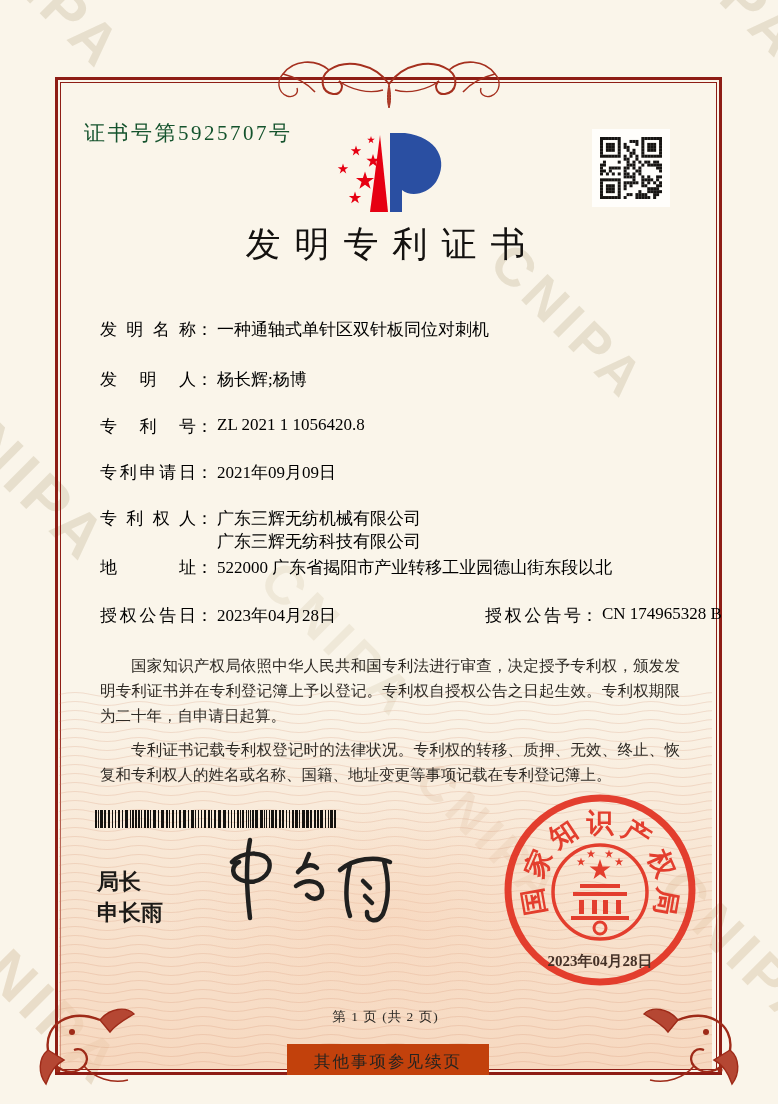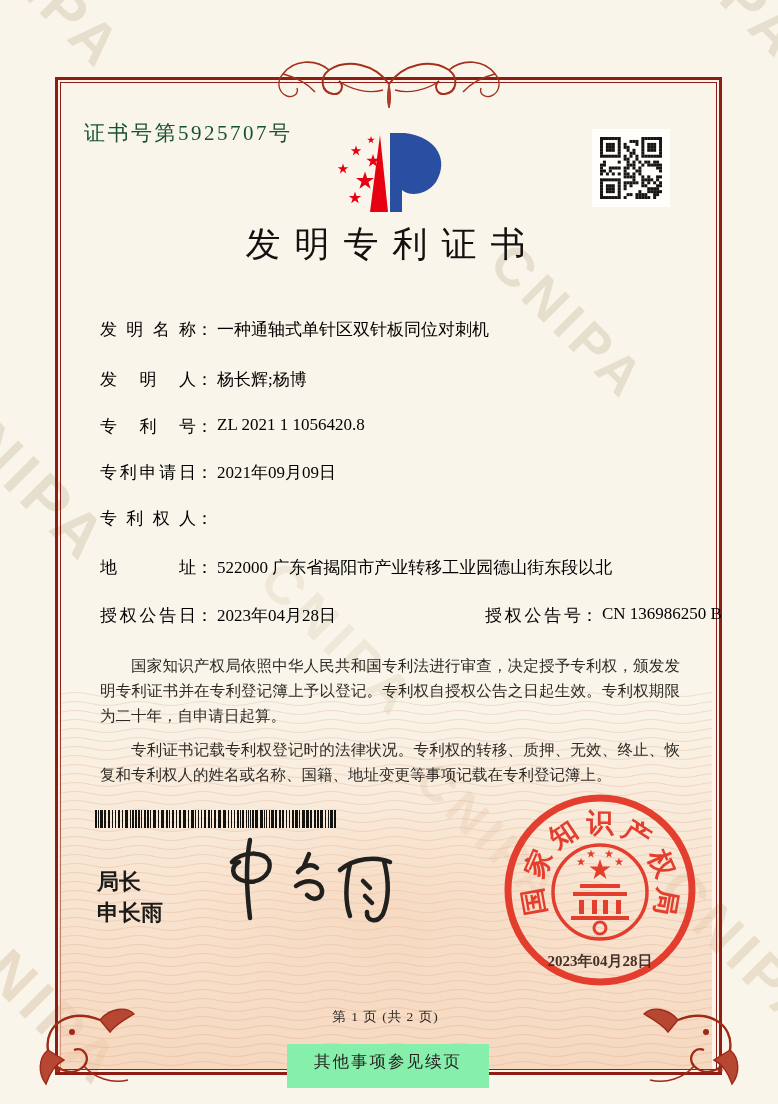--- a/index.html
+++ b/index.html
@@ -50,21 +50,21 @@
   .body-text p + p{margin-top:9px;}
   
   .barcode{position:absolute;left:95px;top:810px;z-index:5;}
   .signer{position:absolute;left:97px;top:866px;z-index:5;
           font-family:"Liberation Sans","DejaVu Sans",sans-serif;font-weight:bold;
           font-size:22px;color:#1d1b18;line-height:31px;}
   .signature{position:absolute;left:216px;top:828px;z-index:6;}
   .seal{position:absolute;left:500px;top:790px;width:200px;height:200px;z-index:7;opacity:.93;}
   .page-num{position:absolute;left:58px;top:1008px;width:655px;text-align:center;
             font-size:13.5px;color:#2c2a26;z-index:5;letter-spacing:1px;}
-  .note-tab{position:absolute;left:287px;top:1044px;width:202px;height:44px;background:#86efac;
+  .note-tab{position:absolute;left:287px;top:1044px;width:202px;height:31px;background:#c2410c;
             z-index:8;text-align:center;line-height:36px;font-size:16.5px;letter-spacing:2px;color:#26231f;}
   
   .orn{position:absolute;z-index:4;}
   .orn-top{left:277px;top:50px;}
   .orn-bl{left:28px;top:998px;}
   .orn-br{left:640px;top:998px;}
 </style>
 </head>
 <body>
 
@@ -380,29 +380,32 @@
   <div class="frow f-inv">
     <span class="flabel">发明人</span><span class="fcolon">：</span><span class="fvalue">杨长辉;杨博</span>
   </div>
   <div class="frow f-pno">
     <span class="flabel">专利号</span><span class="fcolon">：</span><span class="fvalue">ZL 2021 1 1056420.8</span>
   </div>
   <div class="frow f-fdate">
     <span class="flabel">专利申请日</span><span class="fcolon">：</span><span class="fvalue">2021年09月09日</span>
   </div>
   <div class="frow f-patentee">
-    <span class="flabel">专利权人</span><span class="fcolon">：</span>
+    <span class="flabel">专利权人</span><span class="fcolon">：</span><span class="fvalue pat-lines">
+      <div>广东三辉无纺机械有限公司</div>
+      <div>广东三辉无纺科技有限公司</div>
+    </span>
   </div>
   <div class="frow f-addr">
     <span class="flabel">地址</span><span class="fcolon">：</span><span class="fvalue">522000 广东省揭阳市产业转移工业园德山街东段以北</span>
   </div>
   <div class="frow f-grant">
     <span class="flabel">授权公告日</span><span class="fcolon">：</span><span class="fvalue">2023年04月28日</span>
     <span class="f-grant2">
-      <span class="flabel">授权公告号</span><span class="fcolon">：</span><span class="fvalue">CN 136986250 B</span>
+      <span class="flabel">授权公告号</span><span class="fcolon">：</span><span class="fvalue">CN 174965328 B</span>
     </span>
   </div>
 
   <div class="body-text">
     <p>国家知识产权局依照中华人民共和国专利法进行审查，决定授予专利权，颁发发明专利证书并在专利登记簿上予以登记。专利权自授权公告之日起生效。专利权期限为二十年，自申请日起算。</p>
     <p>专利证书记载专利权登记时的法律状况。专利权的转移、质押、无效、终止、恢复和专利权人的姓名或名称、国籍、地址变更等事项记载在专利登记簿上。</p>
   </div>
 
   <svg class="barcode" id="barcodesvg" width="245" height="18">
       <rect x="0" y="0" width="2" height="18" fill="#14120f"></rect>

